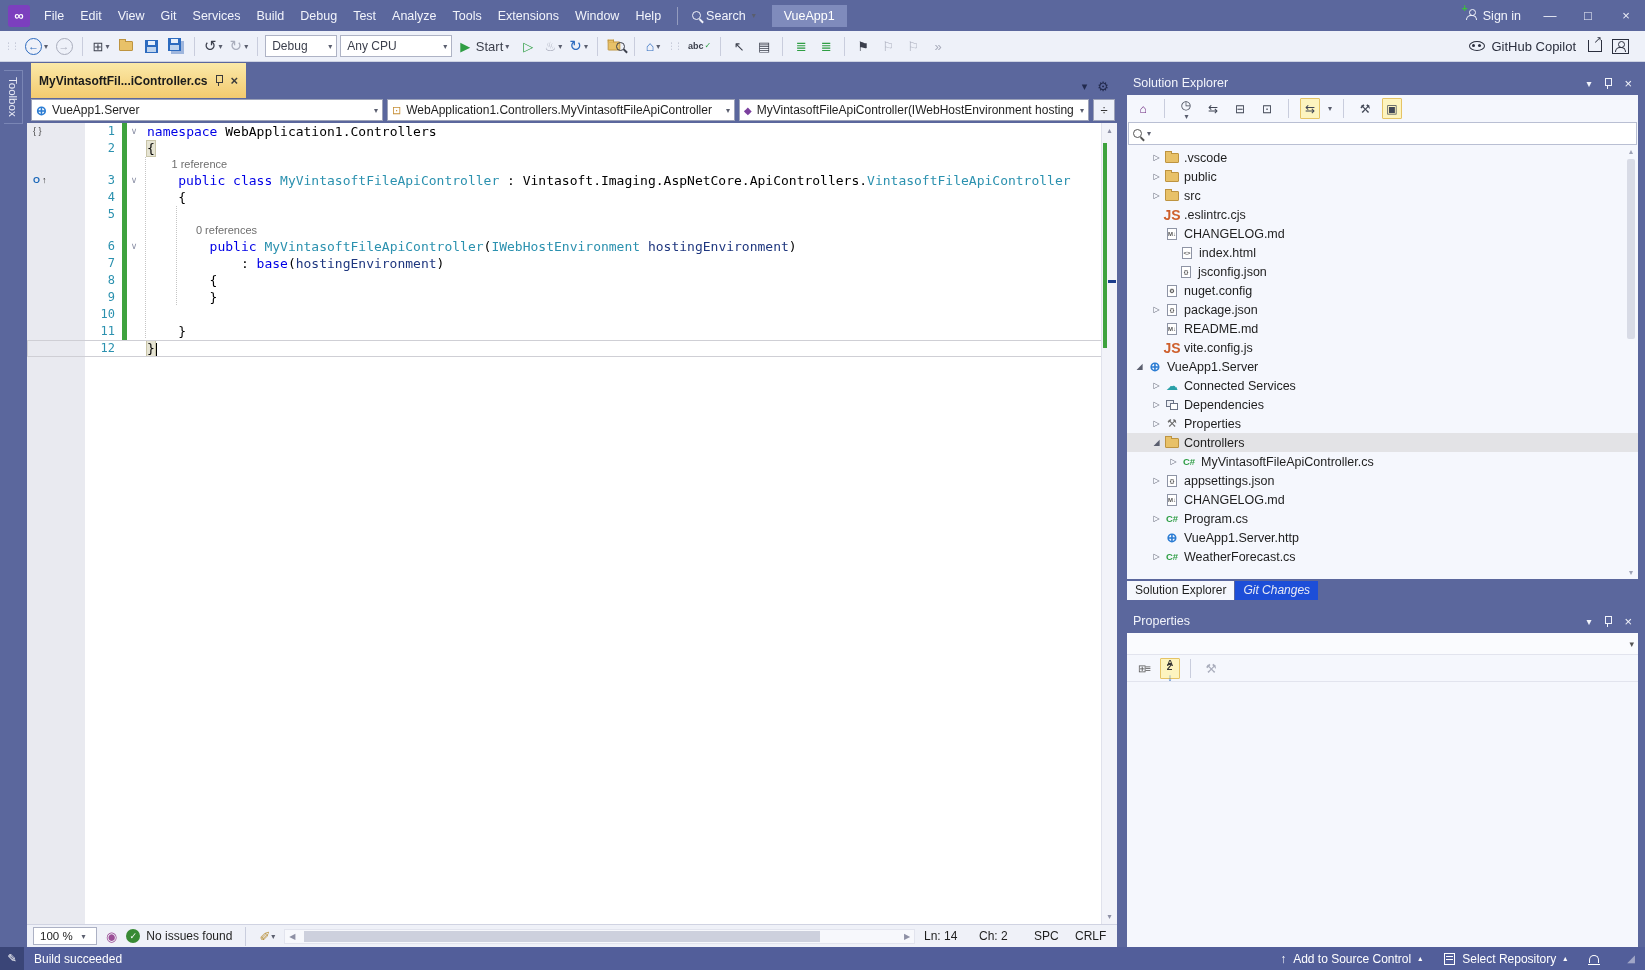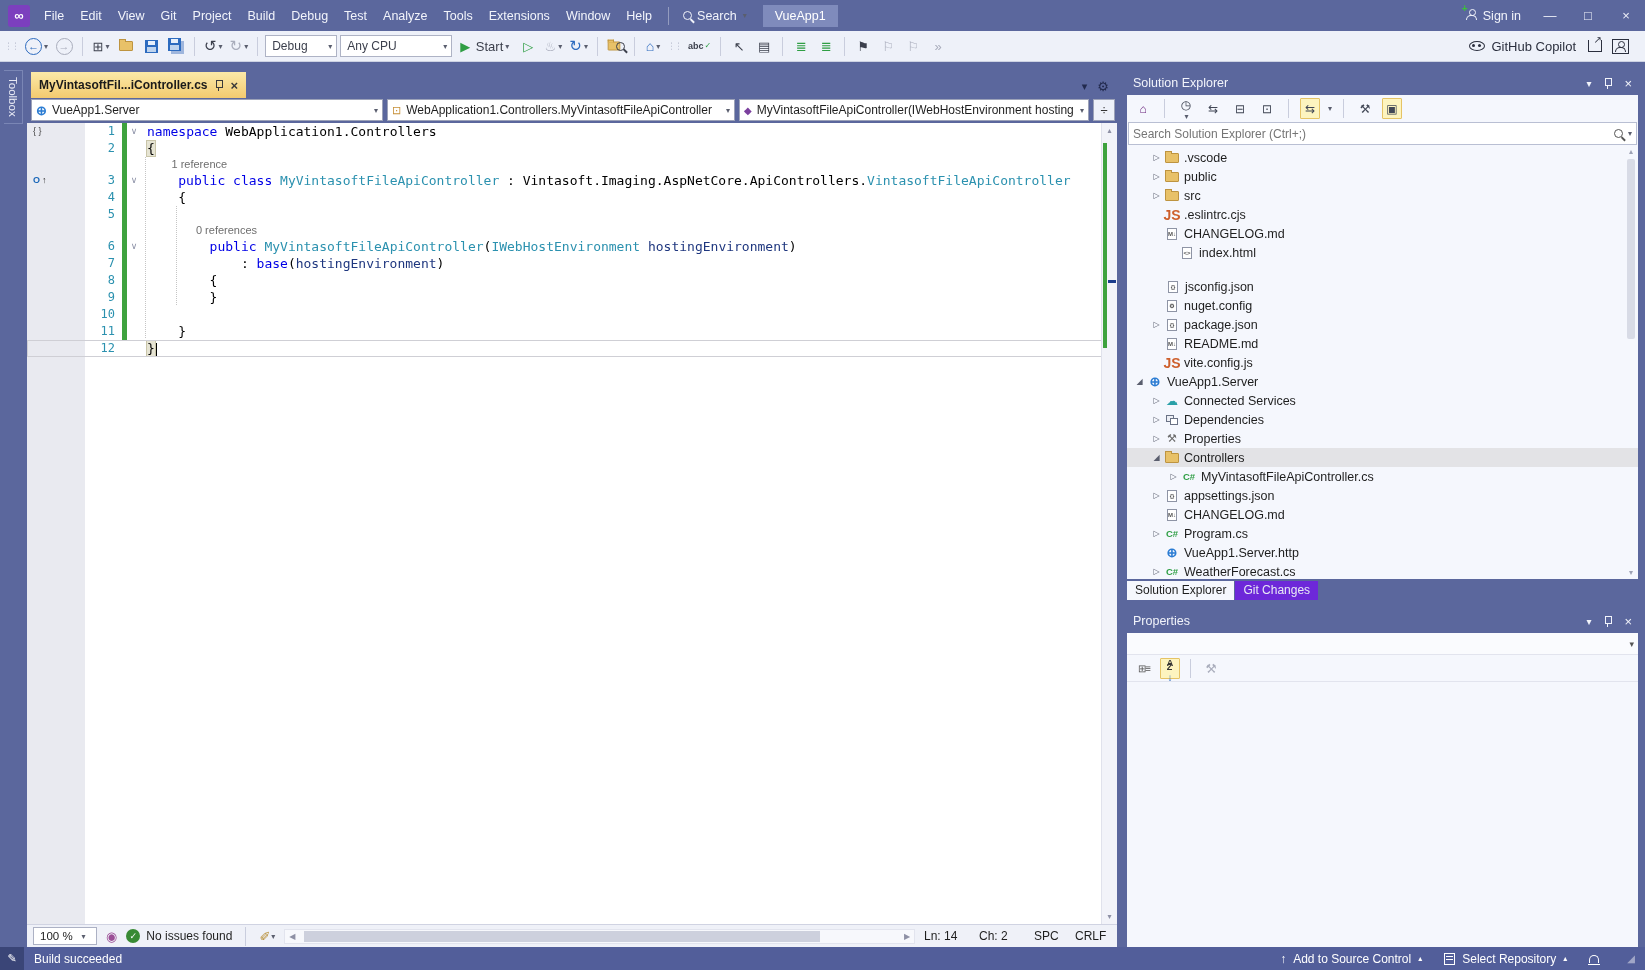--- a/index.html
+++ b/index.html
@@ -60,21 +60,21 @@
   .repo-ico { width:11px; height:12px; border:1px solid #fff; position:relative; display:inline-block; }
   .repo-ico::before { content:''; position:absolute; top:2px; left:1px; right:1px; height:1px; background:#fff; box-shadow:0 3px 0 #fff; }
   .docico { width:10px; height:12px; background:#fff; border:1px solid #8E94A5; position:relative; display:inline-grid; place-items:center; font-size:6px; color:#555; font-weight:bold; }
   
   .main { display:flex; background:#5B679D; min-height:0; }
   .left-rail { width:27px; display:flex; flex-direction:column; align-items:center; padding-top:8px; }
   .toolbox-tab { writing-mode:vertical-rl; color:#E8EAF5; font-size:11.5px; padding:6px 3px; border:1px solid #7A86B5; border-left:none; background:#626E A3; }
   
   .editor-col { flex:1; display:flex; flex-direction:column; padding-top:9px; min-width:0; }
   .tabstrip { height:27px; display:flex; align-items:flex-end; padding-left:4px; }
-  .doc-tab { background:linear-gradient(180deg,#FBE9A8,#F3CA6F); height:26px; display:flex; align-items:center; gap:7px; padding:0 8px; font-weight:700; font-size:12px; color:#1a1a1a; }
+  .doc-tab { background:linear-gradient(180deg,#FBE9A8,#F3CA6F); height:35px; display:flex; align-items:center; gap:7px; padding:0 8px; font-weight:700; font-size:12px; color:#1a1a1a; }
   .tabstrip-right { margin-left:auto; display:flex; align-items:center; gap:10px; color:#222A4E; padding:0 8px 4px 0; font-size:11px; }
   .navbar { height:25px; display:flex; gap:4px; padding:1px 2px 2px 4px; background:#5B679D; }
   .nav-combo { background:#fff; border:1px solid #9CA2B8; display:flex; align-items:center; gap:5px; padding:0 4px; font-size:12px; overflow:hidden; white-space:nowrap; }
   .nav-combo .lbl { overflow:hidden; text-overflow:clip; white-space:nowrap; }
   .split-btn { width:22px; background:#EEF1F9; border:1px solid #9CA2B8; display:grid; place-items:center; font-size:13px; color:#333; }
   .code-wrap { flex:1; position:relative; background:#fff; overflow:hidden; }
   .code-gutter-bg { position:absolute; left:0; top:0; bottom:0; width:58px; background:#E9EAF0; }
   .code-lines { position:relative; }
   .code-row { display:flex; height:17px; line-height:17px; font-family:"DejaVu Sans Mono", monospace; font-size:13px; position:relative; }
   .lens-row { display:flex; height:15px; line-height:15px; font-size:11px; color:#6E6E6E; position:relative; }
@@ -129,21 +129,21 @@
   .cs-ico { color:#2E9E44; font-weight:bold; font-size:9.5px; }
   .globe-ico { color:#2B7CD3; font-weight:bold; font-size:13px; }
   .cloud-ico { color:#2AA0A8; font-size:12px; }
   .dep-ico { width:12px; height:10px; position:relative; display:inline-block; }
   .dep-ico::before { content:''; position:absolute; top:0; left:0; width:6px; height:5px; border:1px solid #6A7285; background:#EDEFF5; }
   .dep-ico::after { content:''; position:absolute; bottom:0; right:0; width:6px; height:5px; border:1px solid #6A7285; background:#fff; }
   .wrench-ico { color:#6A6A6A; font-size:11px; }
   .se-tabs { height:21px; display:flex; background:#5B679D; align-items:flex-end; gap:1px; padding-top:2px; }
   .se-tab { padding:2px 8px 3px; font-size:12px; }
   .se-tab.active { background:#F5F7FD; color:#1e1e1e; }
-  .se-tab.inactive { background:#6d28d9; color:#E8EAF5; }
+  .se-tab.inactive { background:#1d4ed8; color:#E8EAF5;font-style:italic; }
   .rc-gap { height:9px; }
   .props-combo { height:22px; border-bottom:1px solid #E2E4EE; background:#FAFBFE; display:flex; align-items:center; justify-content:flex-end; padding:0 4px; color:#555; font-size:9px; }
   .props-toolbar { height:27px; display:flex; align-items:center; gap:6px; padding:0 7px; border-bottom:1px solid #E2E4EE; }
   .cat-ico { font-size:10px; color:#555; letter-spacing:-1px; }
   .az-ico { font-size:9px; font-weight:bold; color:#333; display:grid; place-items:center; line-height:4.5px; padding:2px 1px;}
   
   .statusbar { background:#525E9A; color:#fff; display:flex; align-items:center; font-size:12px; }
   .sb-left-ico { width:24px; height:23px; background:#3A4577; display:grid; place-items:center; font-size:11px; }
   .sb-msg { margin-left:10px; }
   .sb-right { margin-left:auto; display:flex; align-items:center; gap:22px; padding-right:10px; }
@@ -154,21 +154,21 @@
 </head>
 <body>
 
 <div class="titlebar">
   <div class="vs-logo">∞</div>
   <div style="display:flex">
       <span class="menu-item">File</span>
       <span class="menu-item">Edit</span>
       <span class="menu-item">View</span>
       <span class="menu-item">Git</span>
-      <span class="menu-item">Project</span>
+      <span class="menu-item">Services</span>
       <span class="menu-item">Build</span>
       <span class="menu-item">Debug</span>
       <span class="menu-item">Test</span>
       <span class="menu-item">Analyze</span>
       <span class="menu-item">Tools</span>
       <span class="menu-item">Extensions</span>
       <span class="menu-item">Window</span>
       <span class="menu-item">Help</span>
     </div>
   <div class="tb-sep-v"></div>
@@ -526,21 +526,20 @@
         <span class="drop">▾</span>
         <span class="t-sep"></span>
         <span class="se-tb-btn">
             <span>⚒</span>
           </span>
         <span class="se-tb-btn sel">
             <span>▣</span>
           </span>
       </div>
       <div class="se-search">
-        <input placeholder="Search Solution Explorer (Ctrl+;)" style="">
         <span class="mag" style="color:#555"></span>
         <span class="drop">▾</span>
       </div>
       <div class="tree" id="se-tree">
 
       <div class="tree-row" style="padding-left: 23px;">
             <span class="tr-arrow">▷</span>
             <span class="tr-icon">
               <span class="cfolder"></span>
             </span>
@@ -574,21 +573,21 @@
             </span>
             <span>CHANGELOG.md</span>
           </div>
           <div class="tree-row" style="padding-left: 38px;">
             <span class="tr-arrow"></span>
             <span class="tr-icon">
               <span class="docico">&lt;&gt;</span>
             </span>
             <span>index.html</span>
           </div>
-          <div class="tree-row" style="padding-left: 24px; margin-top: 15px;">
+          <div class="tree-row" style="padding-left: 37px;">
             <span class="tr-arrow"></span>
             <span class="tr-icon">
               <span class="docico">{}</span>
             </span>
             <span>jsconfig.json</span>
           </div>
           <div class="tree-row" style="padding-left: 23px;">
             <span class="tr-arrow"></span>
             <span class="tr-icon">
               <span class="docico">⚙</span>

